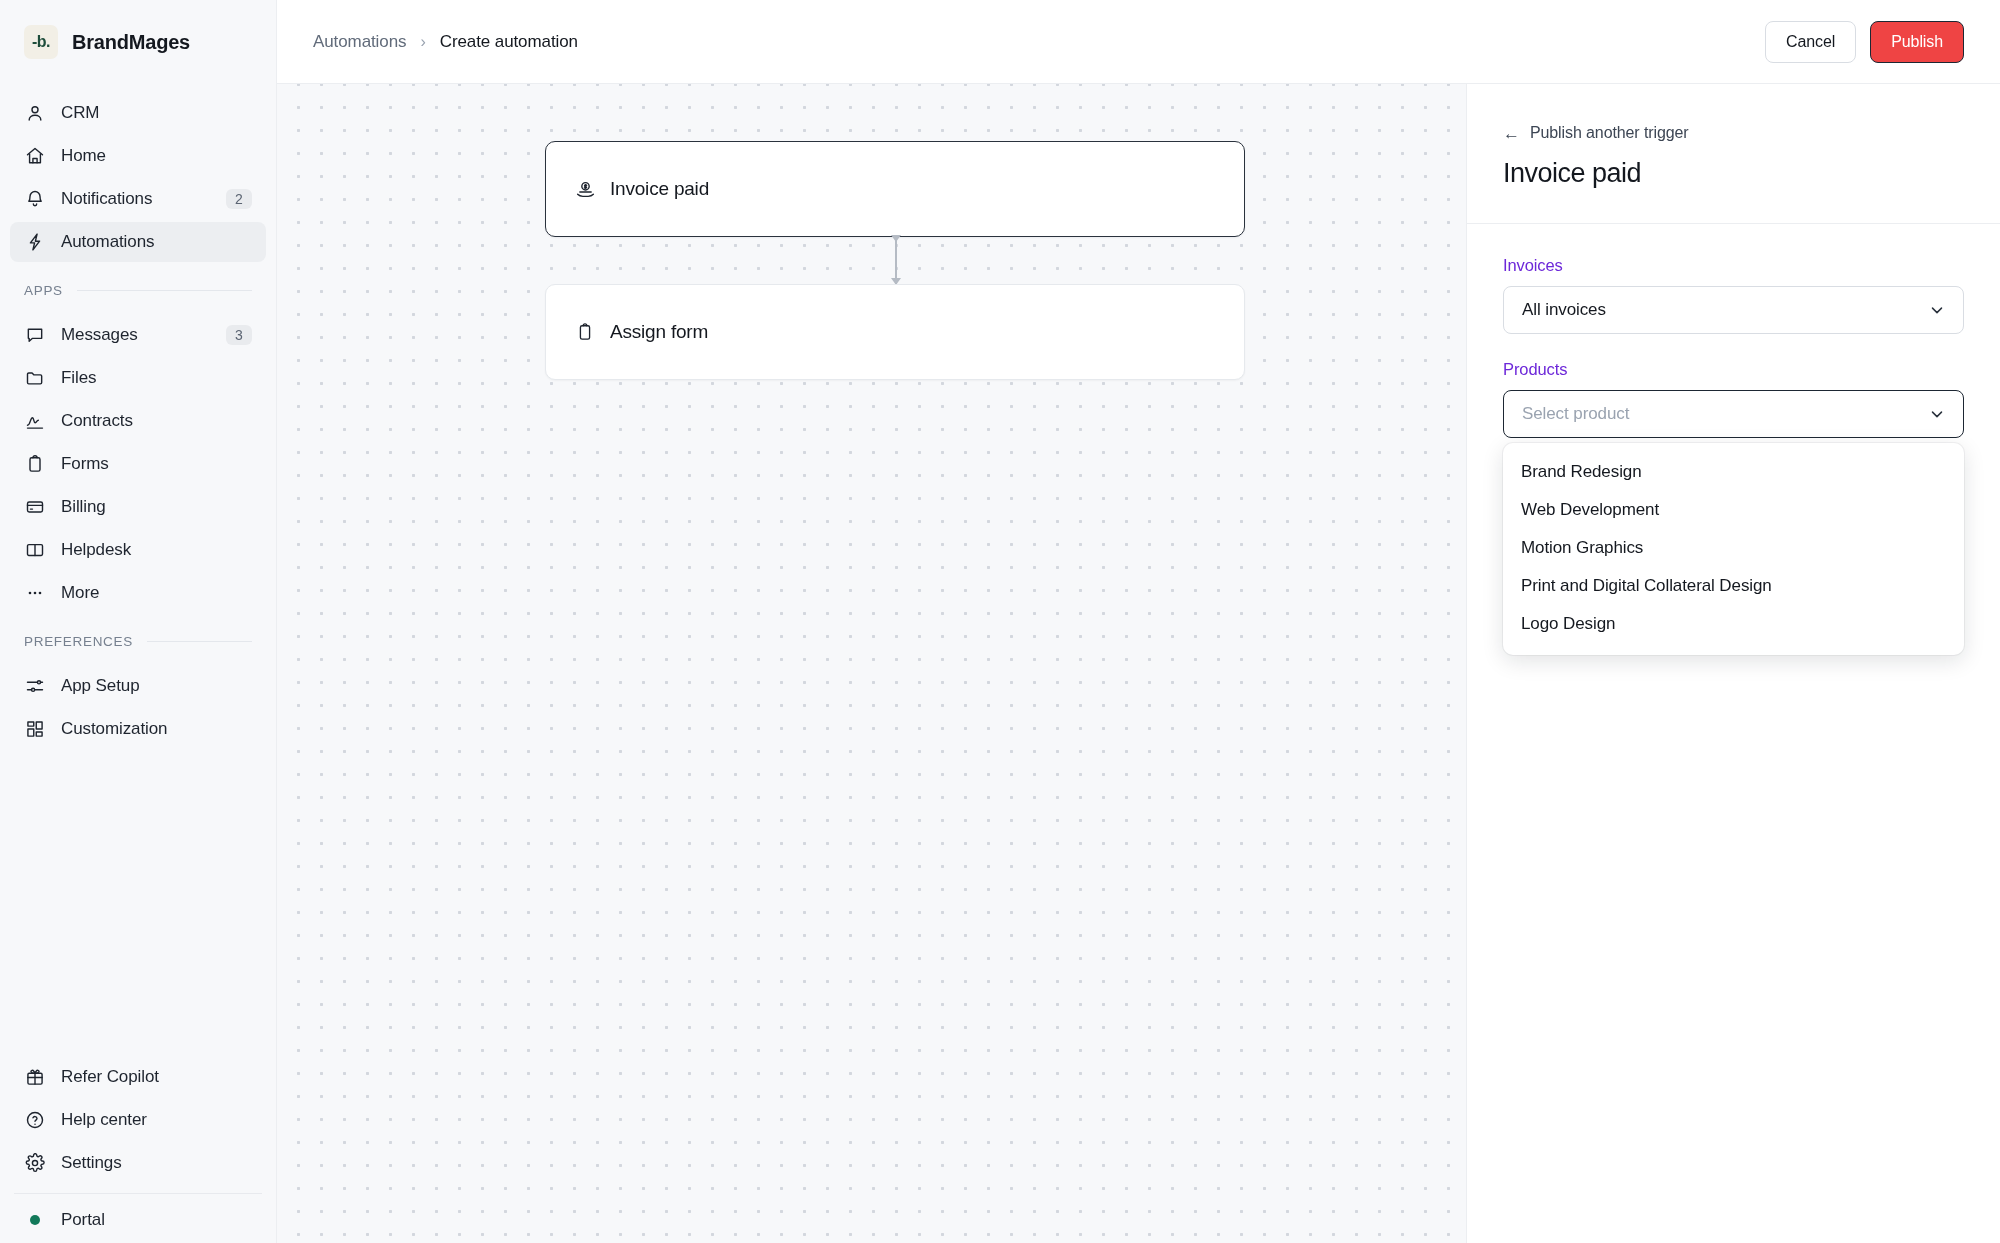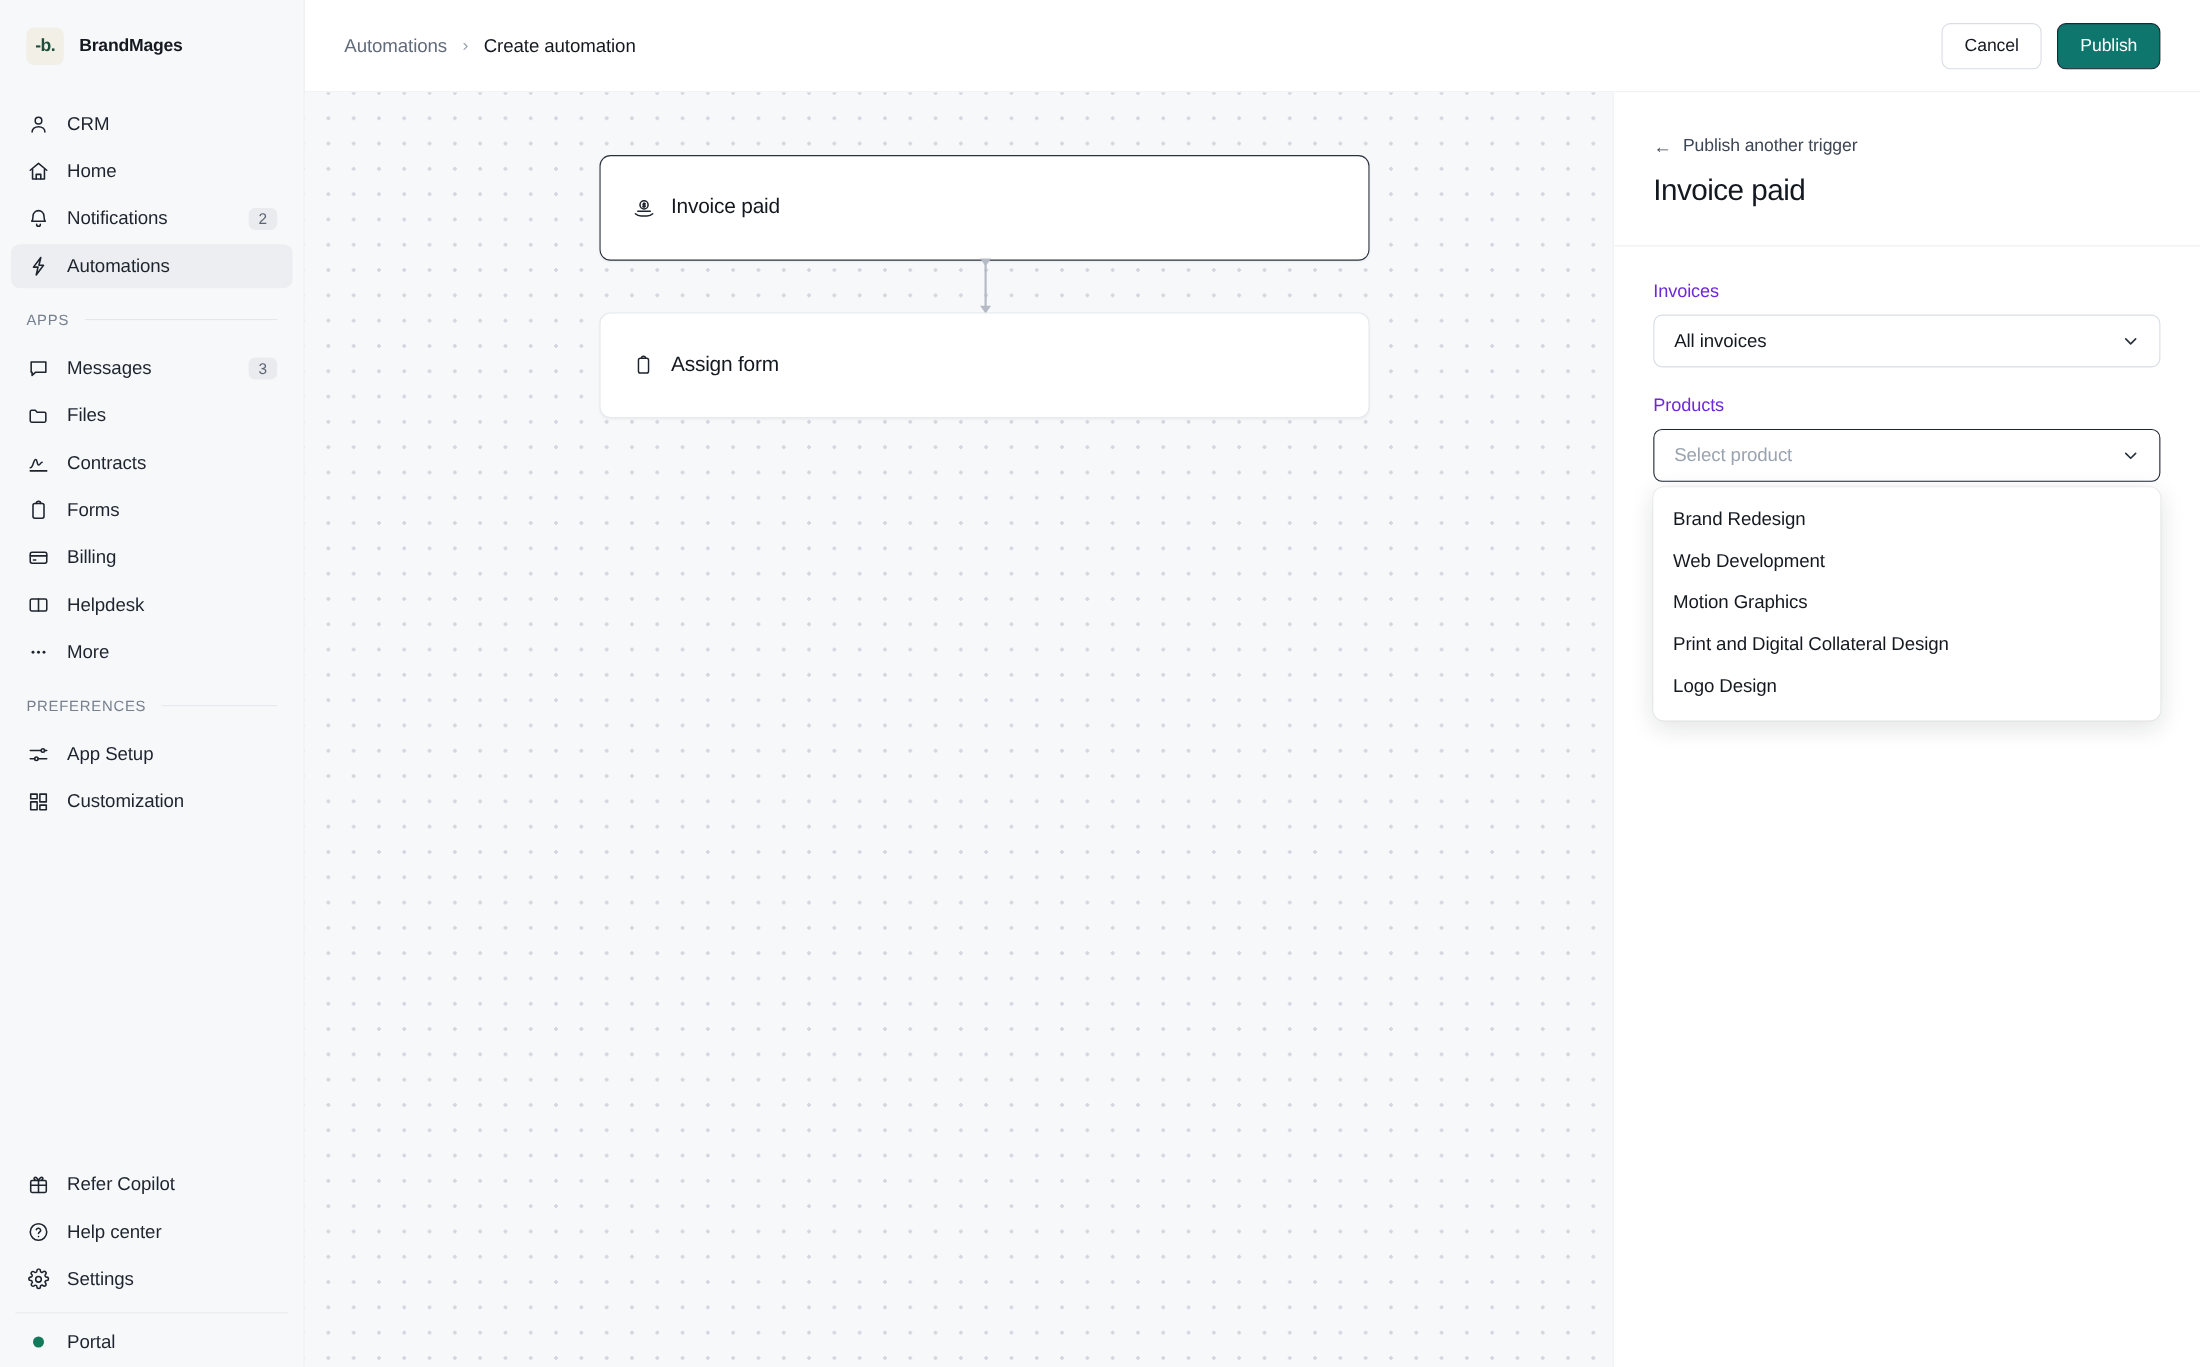--- a/index.html
+++ b/index.html
@@ -28,21 +28,21 @@
   .brand-logo {
     width: 34px; height: 34px;
     background: #f2efe6;
     border-radius: 7px;
     display: flex; align-items: center; justify-content: center;
     font-weight: 700; font-size: 16px; color: #1e4d3b;
     letter-spacing: -0.5px;
     flex: 0 0 34px;
   }
   .brand-name {
-    font-size: 16px; font-weight: 700; color: #14181f;
+    font-size: 20px; font-weight: 700; color: #14181f;
     letter-spacing: -0.2px;
     text-align: center;
   }
   .nav { padding: 6px 0 0 0; }
   .nav-item {
     display: flex; align-items: center; gap: 16px;
     height: 40px;
     margin: 3px 10px;
     padding: 0 14px;
     border-radius: 8px;
@@ -118,21 +118,21 @@
     font-family: "Liberation Sans", sans-serif;
     font-size: 16px; border-radius: 8px; cursor: pointer;
     padding: 0 20px; height: 42px; line-height: 40px;
     letter-spacing: -0.1px;
   }
   .btn-secondary {
     background: #fff; color: #14181f;
     border: 1px solid #d9dde3;
   }
   .btn-primary {
-    background: #0f766e; color: #ffffff; border: 1px solid #1d2733;
+    background: #ef4444; color: #ffffff; border: 1px solid #1d2733;
     font-weight: 500;
   }
 
   .body-row { flex: 1 1 auto; display: flex; min-height: 0; }
 
   
   .canvas {
     flex: 1 1 auto; position: relative; min-width: 0;
     background-color: #f7f8fa;
     background-image: radial-gradient(circle, #d3d7de 1.4px, transparent 1.5px);

